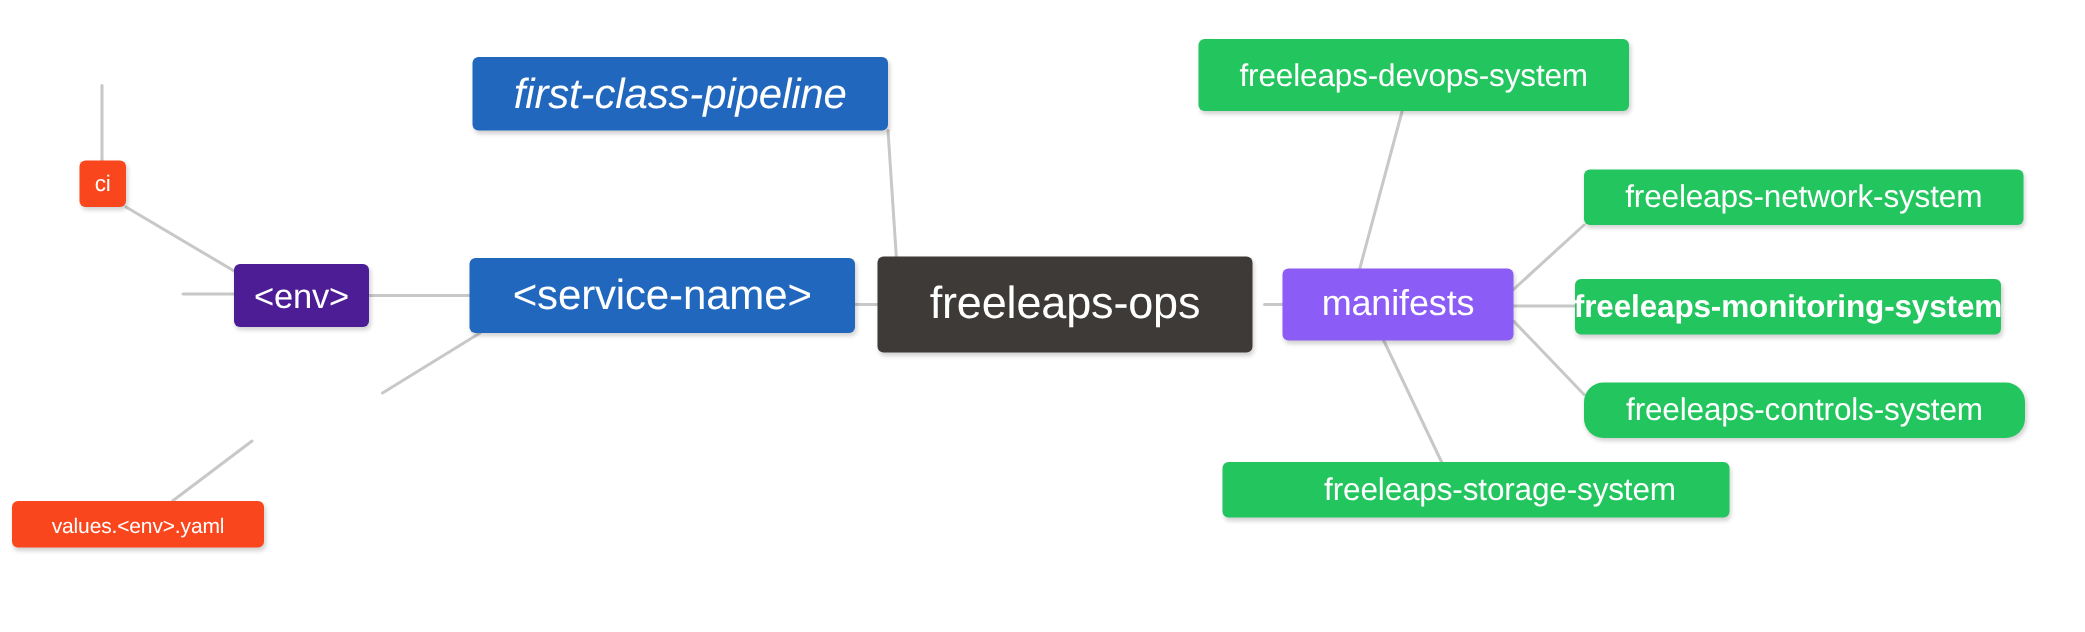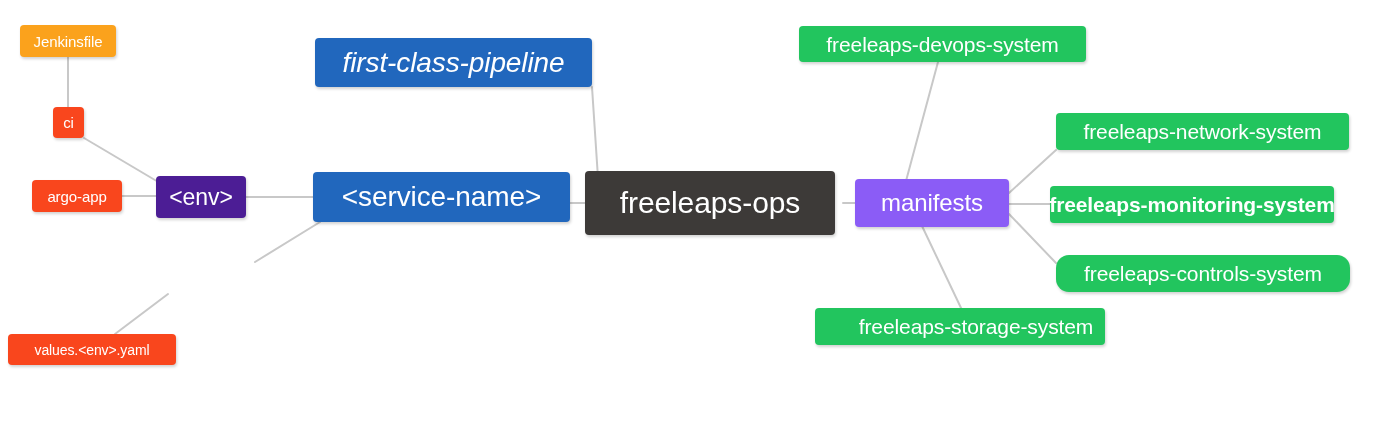--- a/index.html
+++ b/index.html
@@ -129,49 +129,43 @@
 
   <div class="node node-blue-sm" style="left:855px; top:179px; width:154px; height:48px;">
     <span>manifests</span>
   </div>
 
   <div class="node node-green-md" style="left:156px; top:176px; width:90px; height:42px;">
     <span>&lt;env&gt;</span>
   </div>
 
 
-  <div class="node node-orange" style="left:20px; top:25px; width:96px; height:32px;">
-    <span>Jenkinsfile</span>
-  </div>
 
   <div class="node node-red" style="left:53px; top:107px; width:31px; height:31px;">
     <span>ci</span>
   </div>
 
-  <div class="node node-red" style="left:32px; top:180px; width:90px; height:32px;">
-    <span>argo-app</span>
-  </div>
 
   <div class="node node-red-sm" style="left:8px; top:334px; width:168px; height:31px;">
     <span>values.&lt;env&gt;.yaml</span>
   </div>
 
-  <div class="node node-green" style="left:799px; top:26px; width:287px; height:36px;">
+  <div class="node node-green" style="left:799px; top:26px; width:287px; height:48px;">
     <span>freeleaps-devops-system</span>
   </div>
 
   <div class="node node-green" style="left:1056px; top:113px; width:293px; height:37px;">
     <span>freeleaps-network-system</span>
   </div>
 
   <div class="node node-green" style="left:1050px; top:186px; width:284px; height:37px;font-weight:bold;">
     <span>freeleaps-monitoring-system</span>
   </div>
 
   <div class="node node-green" style="left:1056px; top:255px; width:294px; height:37px;border-radius:13px;">
     <span>freeleaps-controls-system</span>
   </div>
 
-  <div class="node node-green" style="left:815px; top:308px; width:290px; height:37px;padding-left:32px;">
+  <div class="node node-green" style="left:815px; top:308px; width:338px; height:37px;padding-left:32px;">
     <span>freeleaps-storage-system</span>
   </div>
 
 </div>
 
 </body></html>

